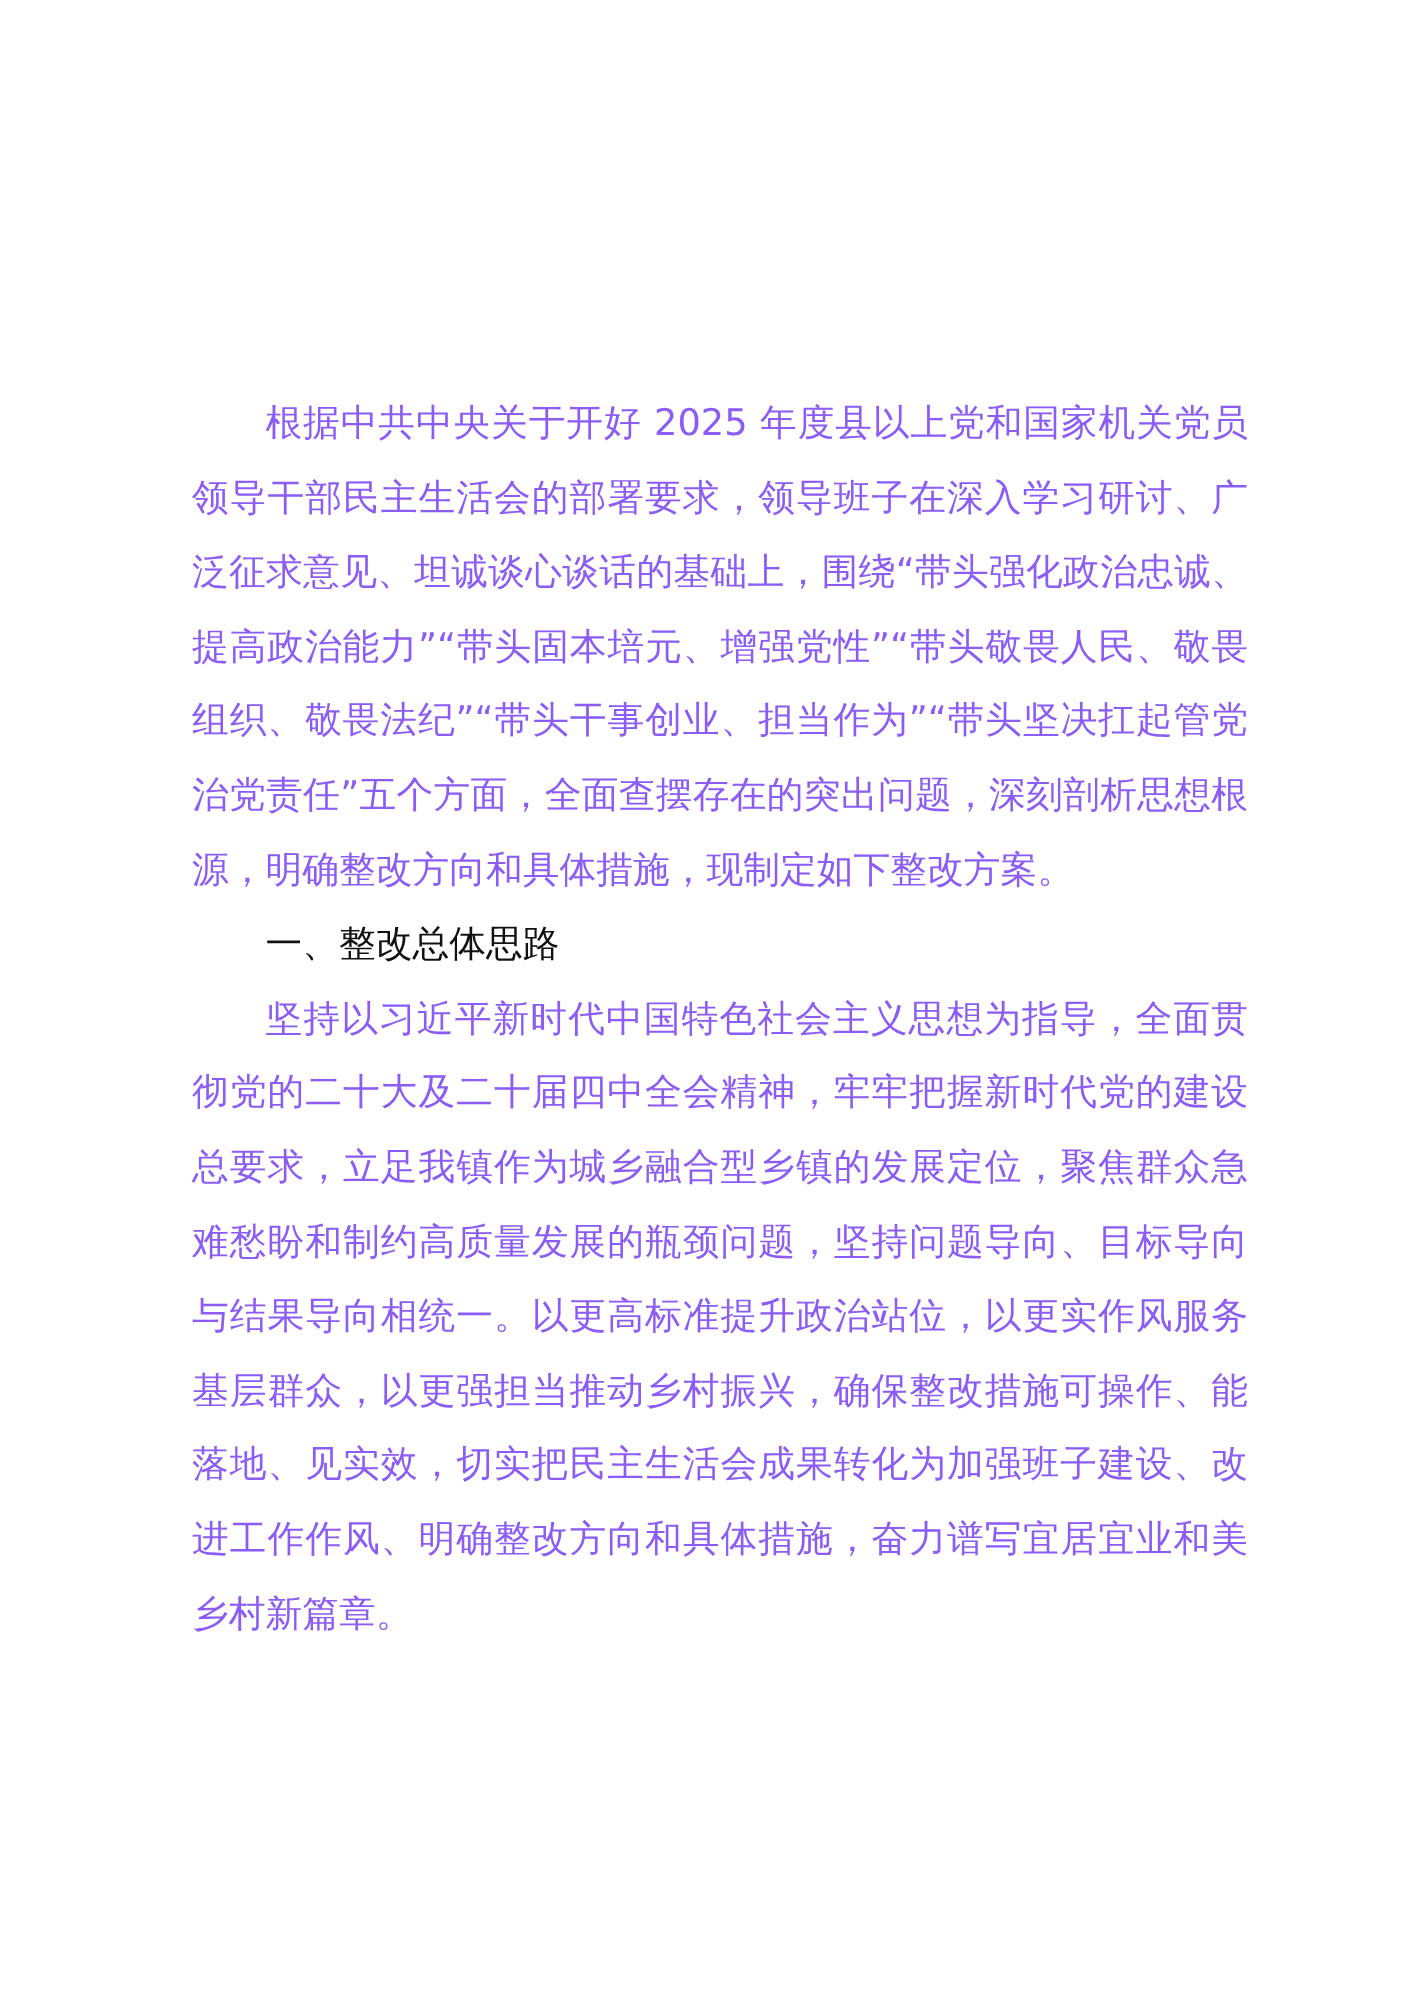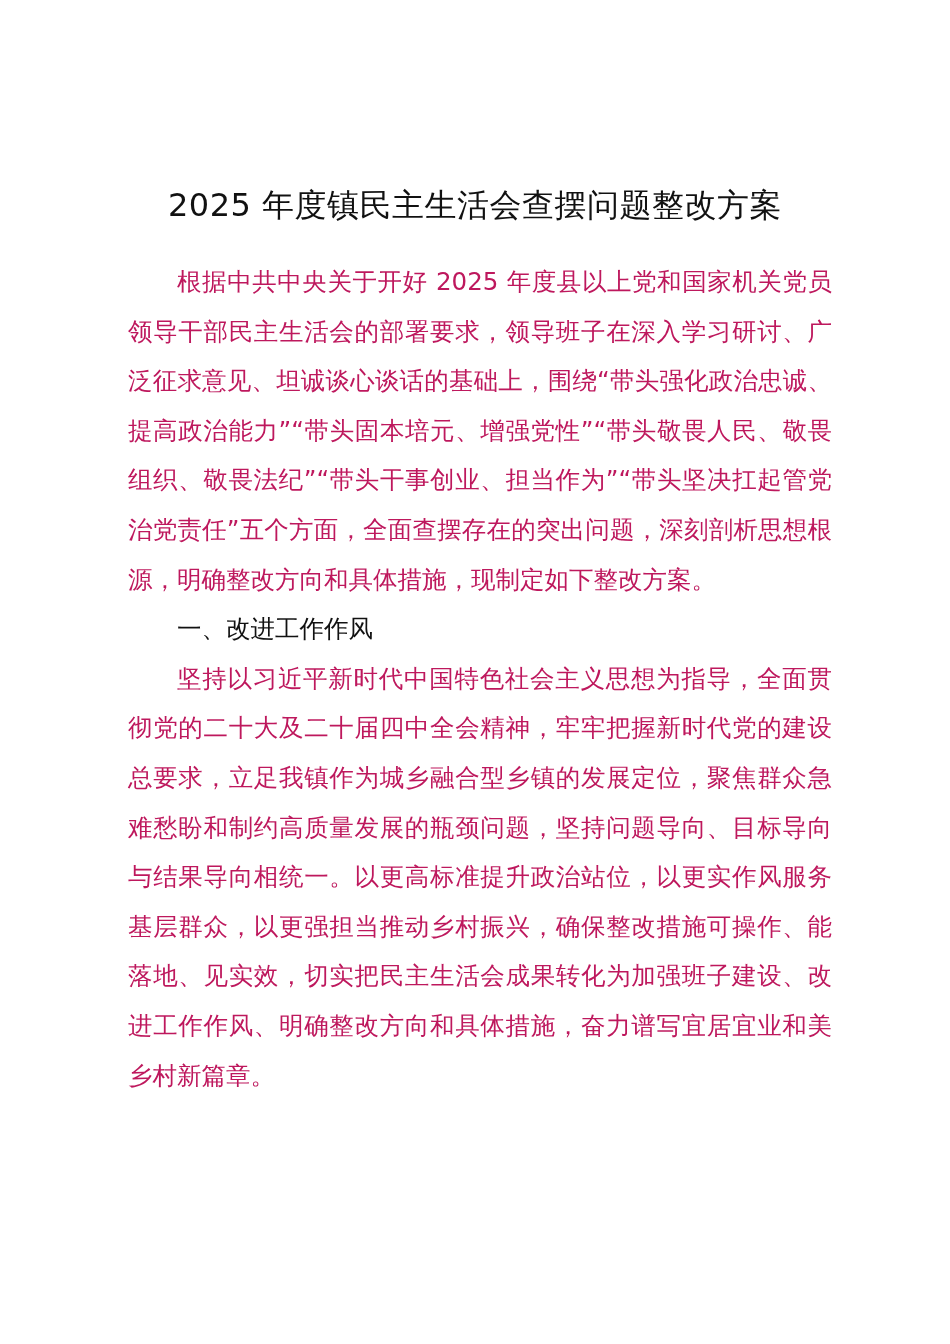--- a/index.html
+++ b/index.html
@@ -43,34 +43,33 @@
       width: 704px;
     }
     .para {
       margin: 0;
       font-size: 24.5px;
       line-height: 49.6px;
       text-indent: 2em;
       text-align: justify;
       text-justify: inter-ideograph;
       word-break: break-all;
-      color: #be185d;
+      color: #8b5cf6;
     }
     .heading {
       margin: 0;
       font-size: 24.5px;
       line-height: 49.6px;
       text-indent: 2em;
       color: #111111;
     }
   </style>
 </head>
 <body>
 
 <div class="page">
-  <h1 class="title">2025 年度镇民主生活会查摆问题整改方案</h1>
 
   <div class="content">
     <p class="para">根据中共中央关于开好 2025 年度县以上党和国家机关党员领导干部民主生活会的部署要求，领导班子在深入学习研讨、广泛征求意见、坦诚谈心谈话的基础上，围绕“带头强化政治忠诚、提高政治能力”“带头固本培元、增强党性”“带头敬畏人民、敬畏组织、敬畏法纪”“带头干事创业、担当作为”“带头坚决扛起管党治党责任”五个方面，全面查摆存在的突出问题，深刻剖析思想根源，明确整改方向和具体措施，现制定如下整改方案。</p>
-    <p class="heading">一、改进工作作风</p>
+    <p class="heading">一、整改总体思路</p>
     <p class="para">坚持以习近平新时代中国特色社会主义思想为指导，全面贯彻党的二十大及二十届四中全会精神，牢牢把握新时代党的建设总要求，立足我镇作为城乡融合型乡镇的发展定位，聚焦群众急难愁盼和制约高质量发展的瓶颈问题，坚持问题导向、目标导向与结果导向相统一。以更高标准提升政治站位，以更实作风服务基层群众，以更强担当推动乡村振兴，确保整改措施可操作、能落地、见实效，切实把民主生活会成果转化为加强班子建设、改进工作作风、明确整改方向和具体措施，奋力谱写宜居宜业和美乡村新篇章。</p>
   </div>
 </div>
 
 </body></html>

